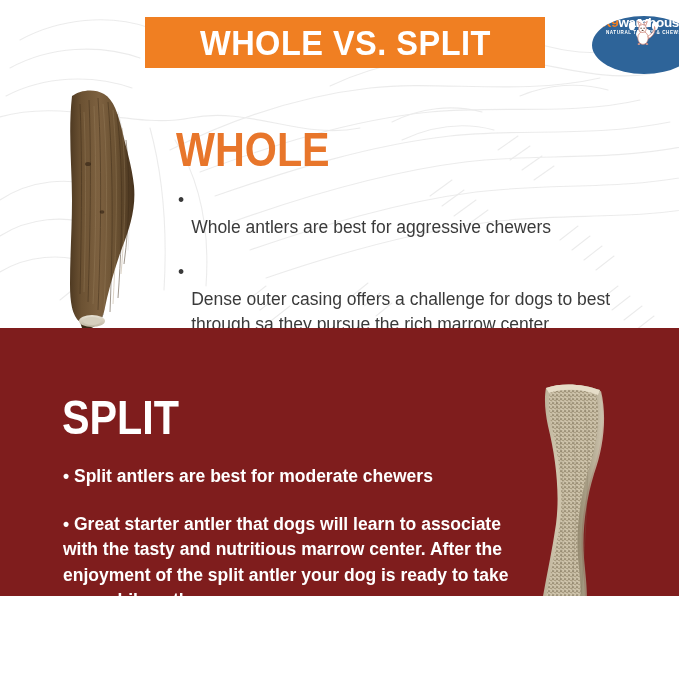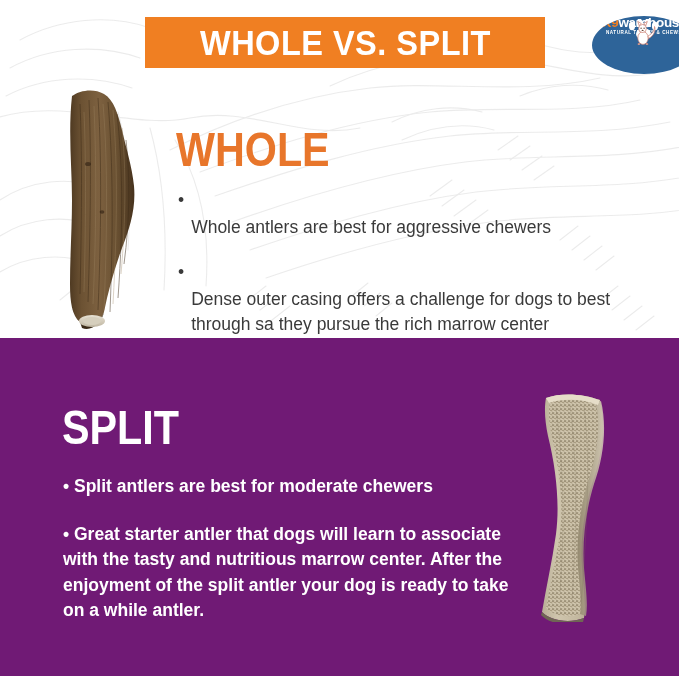--- a/index.html
+++ b/index.html
@@ -1,18 +1,18 @@
 <!DOCTYPE html>
 <html><head>
 <meta charset="utf-8">
 <style>
   html,body{margin:0;padding:0;}
   body{width:679px;height:679px;overflow:hidden;background:#fff;
        font-family:"Liberation Sans",sans-serif;}
-  #page{position:relative;width:679px;height:679px;overflow:hidden;}
+  #page{position:relative;width:679px;height:596px;overflow:hidden;}
 
   
   #top-section{position:absolute;left:0;top:0;width:679px;height:341px;
                background:#ffffff;overflow:hidden;}
   #sketch-bg{position:absolute;left:0;top:0;width:679px;height:341px;opacity:.55;}
 
   
   #banner{position:absolute;left:145px;top:17px;width:400px;height:51px;
           background:#F07F22;display:flex;align-items:center;justify-content:center;}
   #banner-text{color:#ffffff;font-size:35px;line-height:35px;font-weight:bold;
@@ -40,22 +40,22 @@
                  font-size:48px;line-height:48px;font-weight:bold;letter-spacing:0px;
                  transform:scaleX(.86);transform-origin:left center;
                  font-family:"Liberation Sans Narrow","Liberation Sans",sans-serif;}
   #whole-bullets{position:absolute;left:178px;top:188px;width:440px;}
   .b-light{color:#3A3A3A;font-size:17.5px;line-height:25.5px;margin-bottom:19px;
            display:flex;}
   .b-light .dot{flex:0 0 auto;margin-right:7px;}
   .b-light .txt{flex:1 1 auto;margin-top:27px;}
 
   
-  #bottom-section{position:absolute;left:0;top:338px;width:679px;height:338px;
-                  background:#701a75;overflow:hidden;}
+  #bottom-section{position:absolute;left:0;top:328px;width:679px;height:338px;
+                  background:#7f1d1d;overflow:hidden;}
   #split-heading{position:absolute;left:62px;top:66px;color:#ffffff;
                  font-size:48px;line-height:48px;font-weight:bold;
                  transform:scaleX(.86);transform-origin:left center;
                  font-family:"Liberation Sans Narrow","Liberation Sans",sans-serif;}
   #split-bullets{position:absolute;left:63px;top:136px;width:458px;}
   .b-dark{color:#ffffff;font-size:17.5px;line-height:25.5px;font-weight:bold;
           margin-bottom:22px;}
   #antler-split{position:absolute;left:528px;top:54px;width:92px;height:230px;}
 
   .nosel{user-select:none;}

